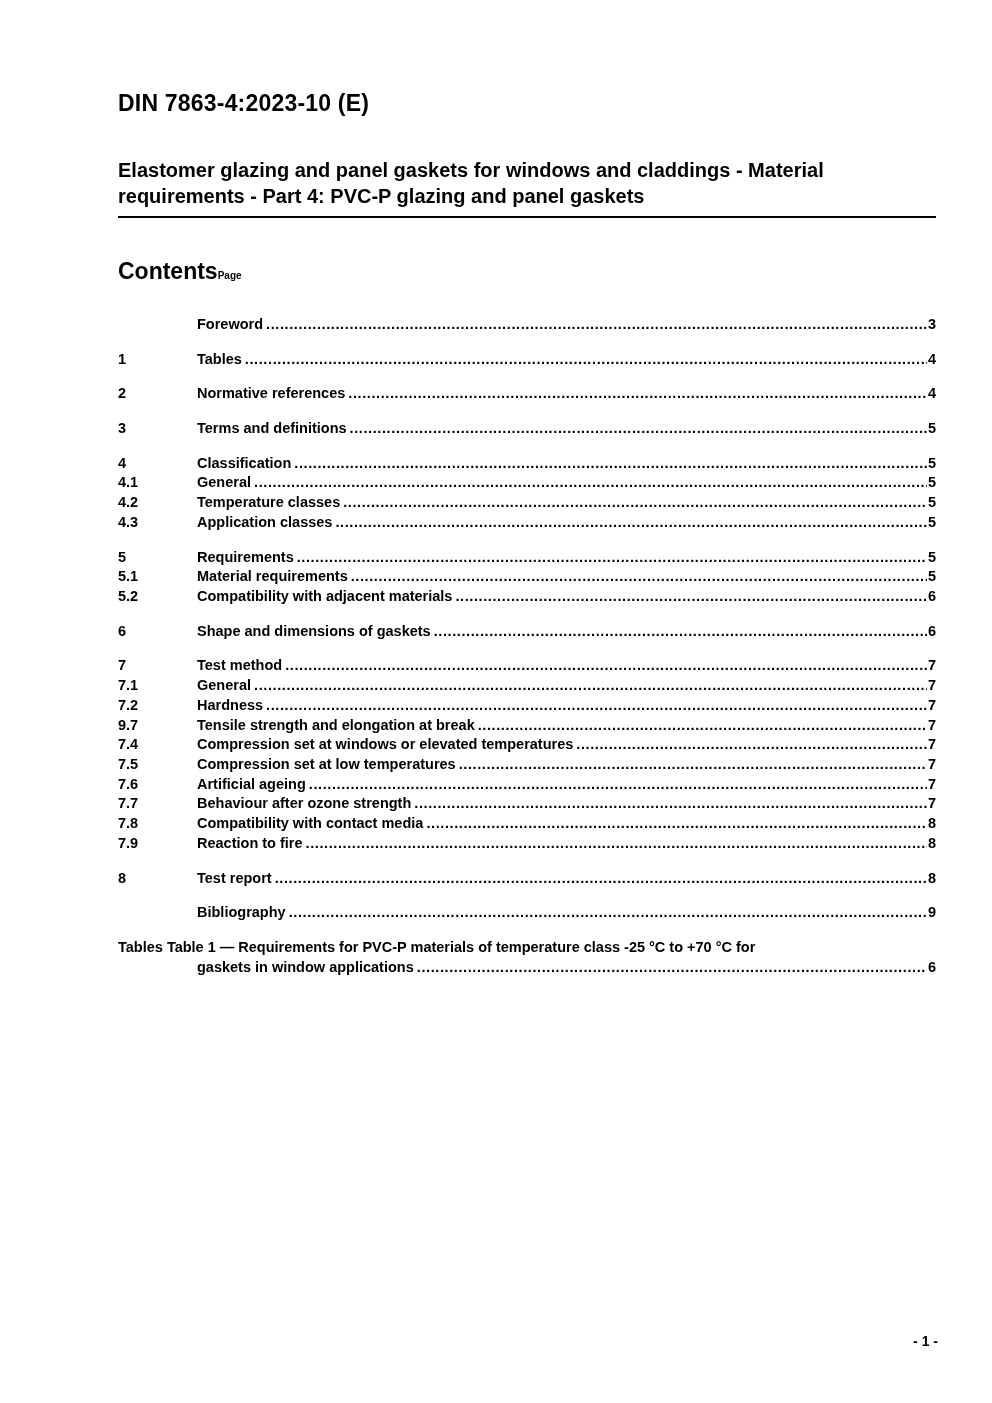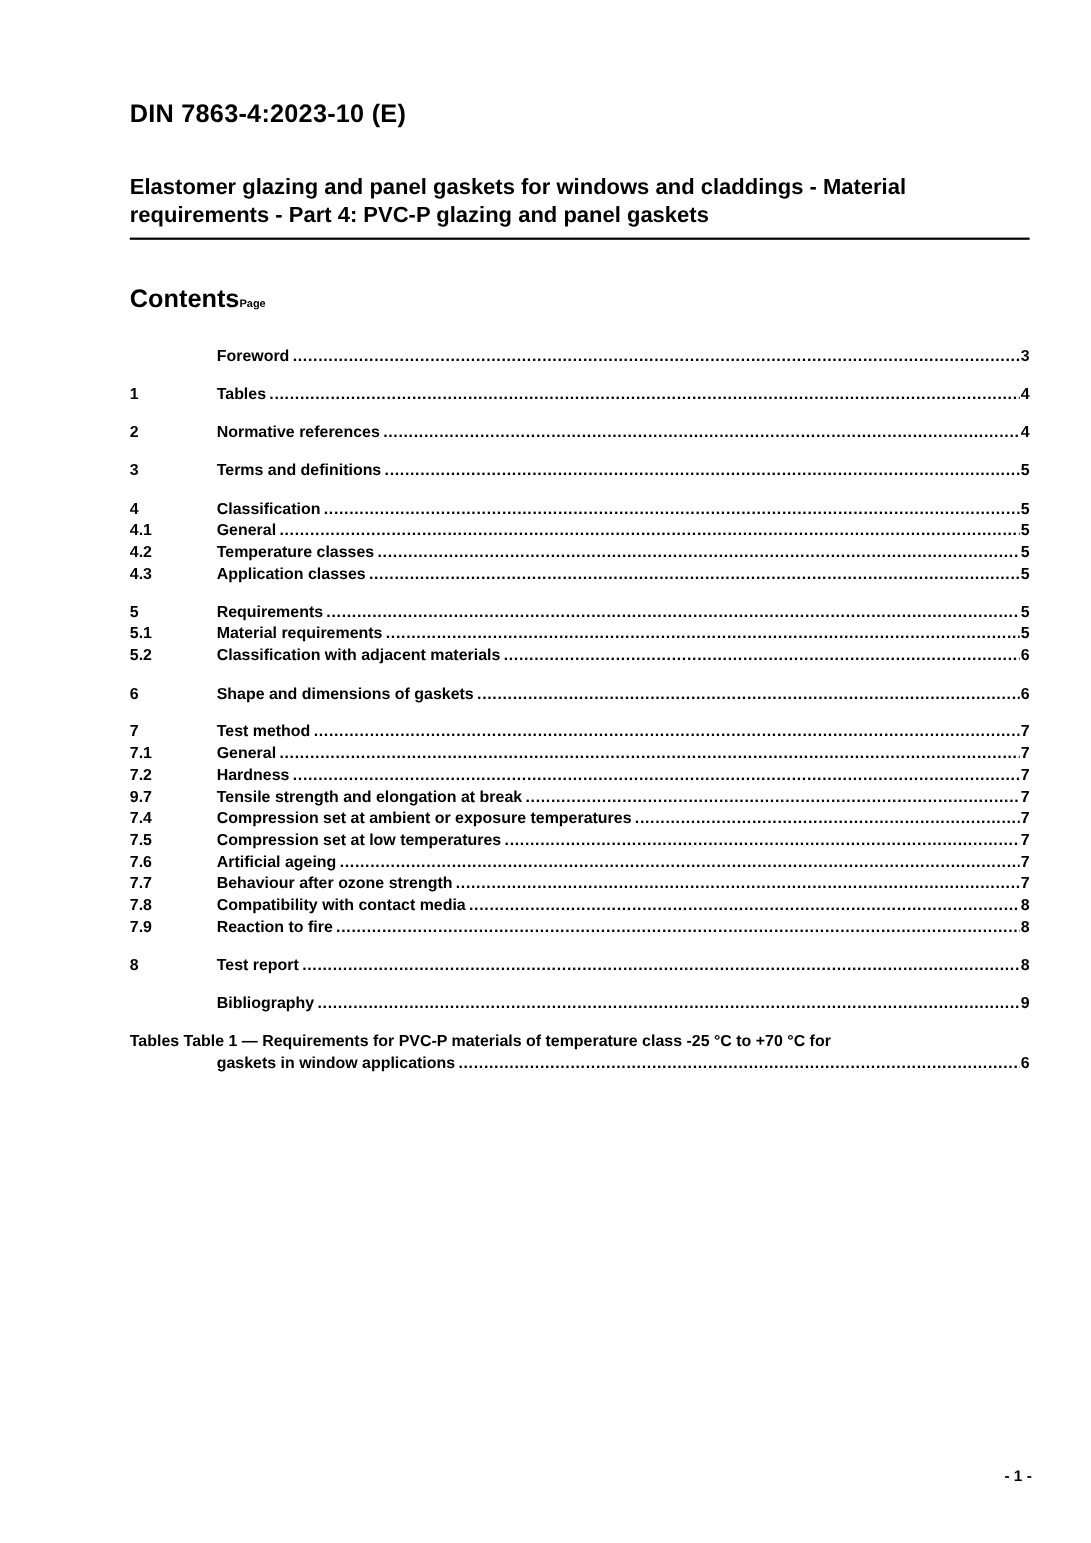--- a/index.html
+++ b/index.html
@@ -193,21 +193,21 @@
           <span class="pg">5</span>
         </div>
         <div class="toc-row">
           <span class="num">5.1</span>
           <span class="label">Material requirements</span>
           <span class="dots">...................................................................................................................................................................................................................................................................</span>
           <span class="pg">5</span>
         </div>
         <div class="toc-row">
           <span class="num">5.2</span>
-          <span class="label">Classification with adjacent materials</span>
+          <span class="label">Compatibility with adjacent materials</span>
           <span class="dots">...................................................................................................................................................................................................................................................................</span>
           <span class="pg">6</span>
         </div>
         <div class="toc-row gap">
           <span class="num">6</span>
           <span class="label">Shape and dimensions of gaskets</span>
           <span class="dots">...................................................................................................................................................................................................................................................................</span>
           <span class="pg">6</span>
         </div>
         <div class="toc-row gap">
@@ -229,21 +229,21 @@
           <span class="pg">7</span>
         </div>
         <div class="toc-row">
           <span class="num">9.7</span>
           <span class="label">Tensile strength and elongation at break</span>
           <span class="dots">...................................................................................................................................................................................................................................................................</span>
           <span class="pg">7</span>
         </div>
         <div class="toc-row">
           <span class="num">7.4</span>
-          <span class="label">Compression set at ambient or exposure temperatures</span>
+          <span class="label">Compression set at windows or elevated temperatures</span>
           <span class="dots">...................................................................................................................................................................................................................................................................</span>
           <span class="pg">7</span>
         </div>
         <div class="toc-row">
           <span class="num">7.5</span>
           <span class="label">Compression set at low temperatures</span>
           <span class="dots">...................................................................................................................................................................................................................................................................</span>
           <span class="pg">7</span>
         </div>
         <div class="toc-row">

